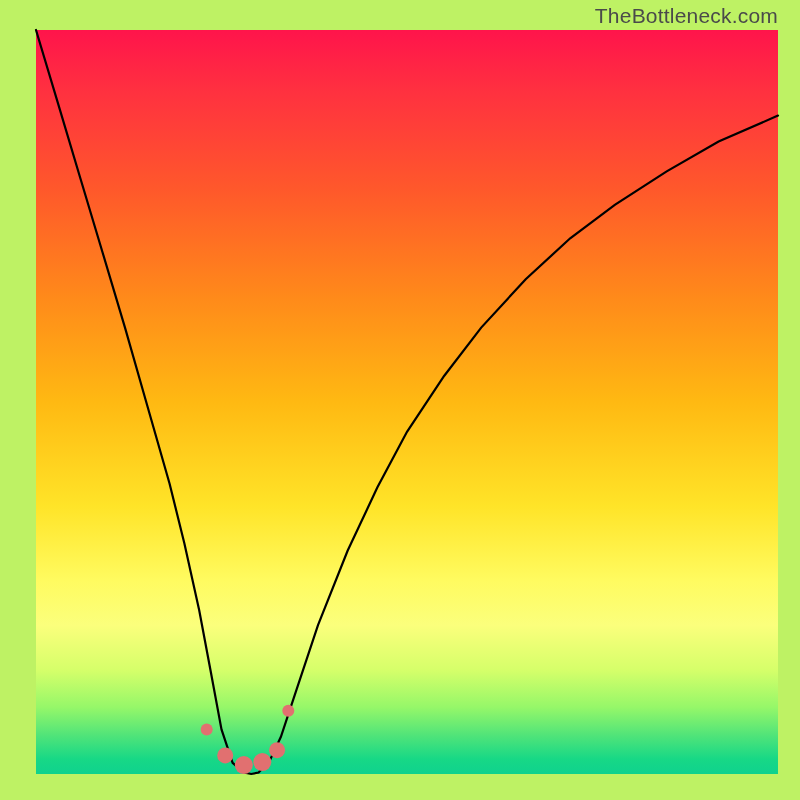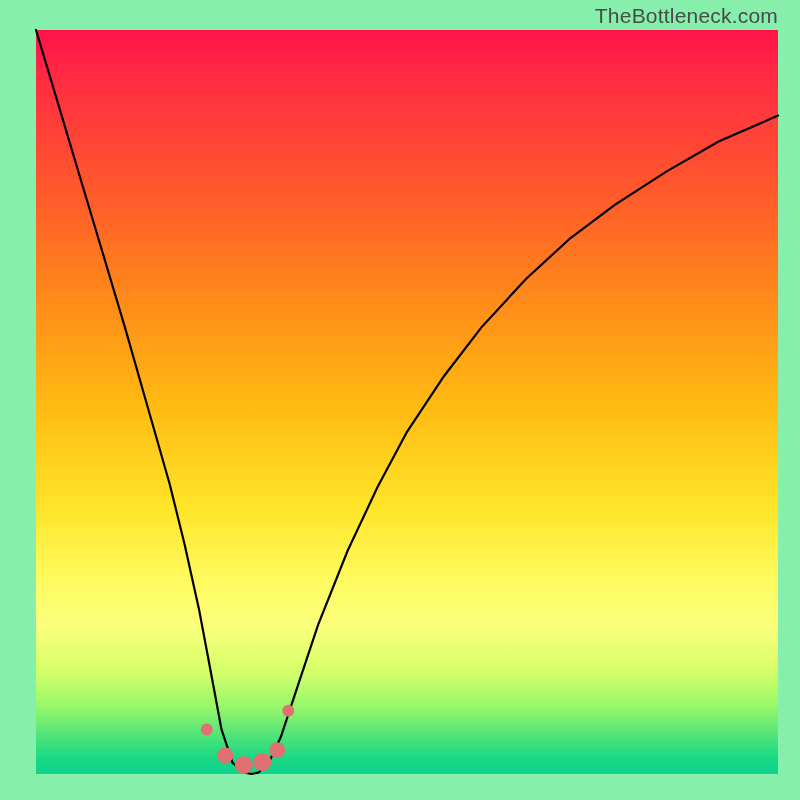--- a/index.html
+++ b/index.html
@@ -8,21 +8,21 @@
     width: 800px;
     height: 800px;
     overflow: hidden;
     background: #000;
     font-family: Arial, Helvetica, sans-serif;
   }
   .stage {
     position: relative;
     width: 800px;
     height: 800px;
-    background: #86efac;
+    background: #bef264;
   }
   .plot-area {
     position: absolute;
     background: linear-gradient(to bottom,
       #ff144b 0%,
       #ff3040 8%,
       #ff5a2a 22%,
       #ff8a1a 36%,
       #ffb912 50%,
       #ffe428 64%,

